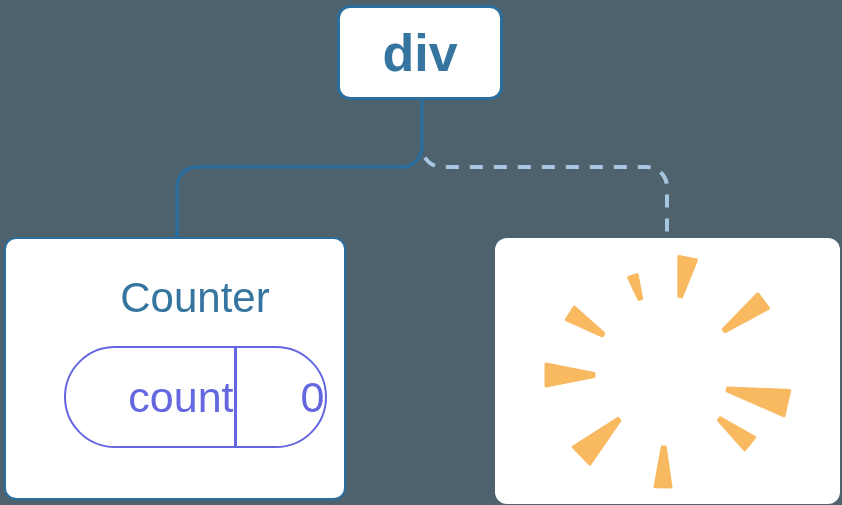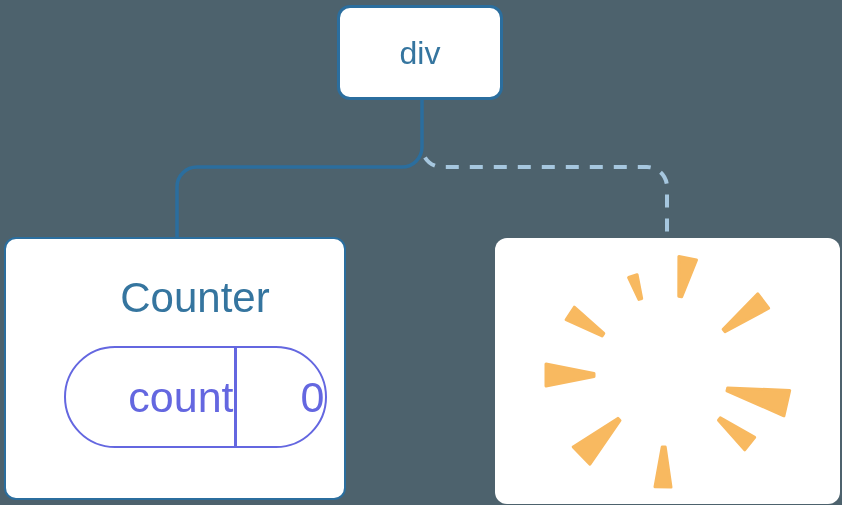--- a/index.html
+++ b/index.html
@@ -49,22 +49,22 @@
     background:var(--card);
     border:3px solid var(--blue-border);
     border-radius:13px;
     display:flex;
     align-items:center;
     justify-content:center;
     z-index:2;
   }
   .node-root .label{
     color:var(--blue-text);
-    font-size:32px;
-    font-weight:400;
+    font-size:52px;
+    font-weight:700;
     line-height:1;
   }
   .card-counter{
     position:absolute;
     left:4px;top:237px;
     width:342px;height:263px;
     background:var(--card);
     border:2.5px solid var(--blue-border);
     border-radius:12px;
     display:flex;

